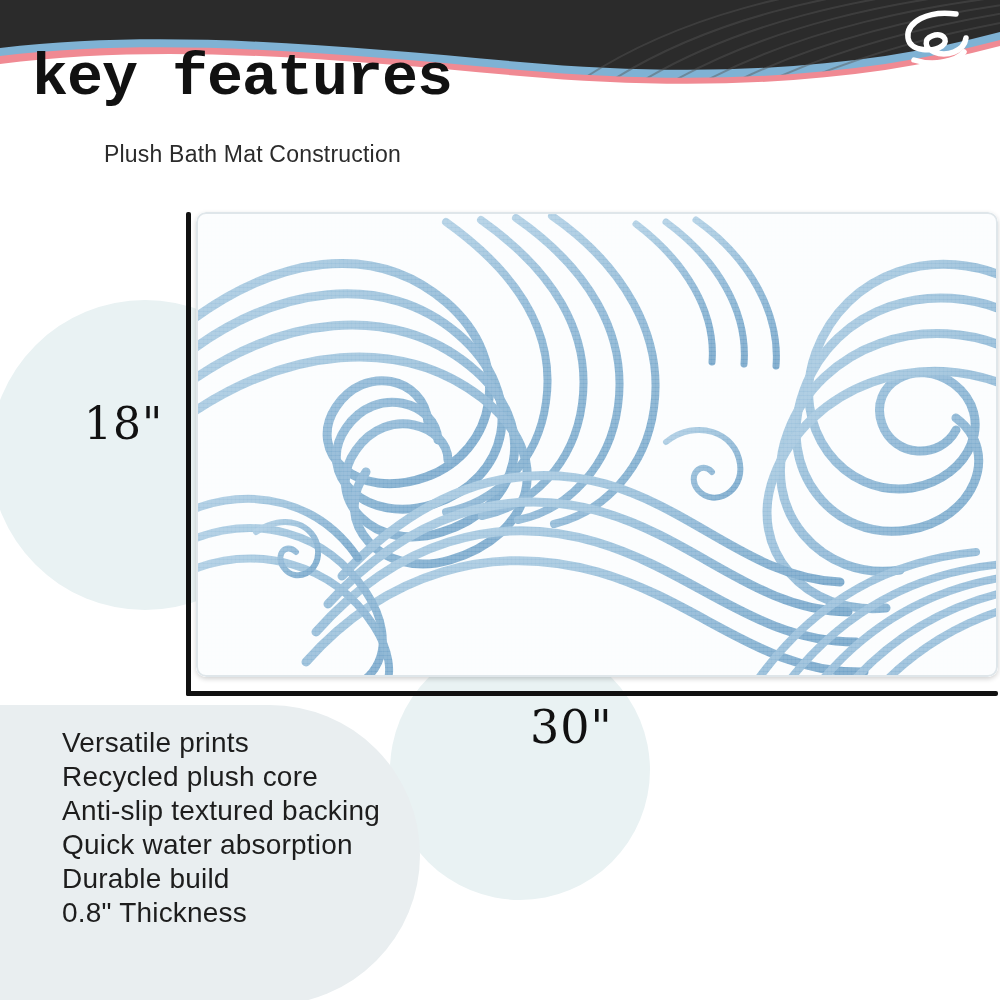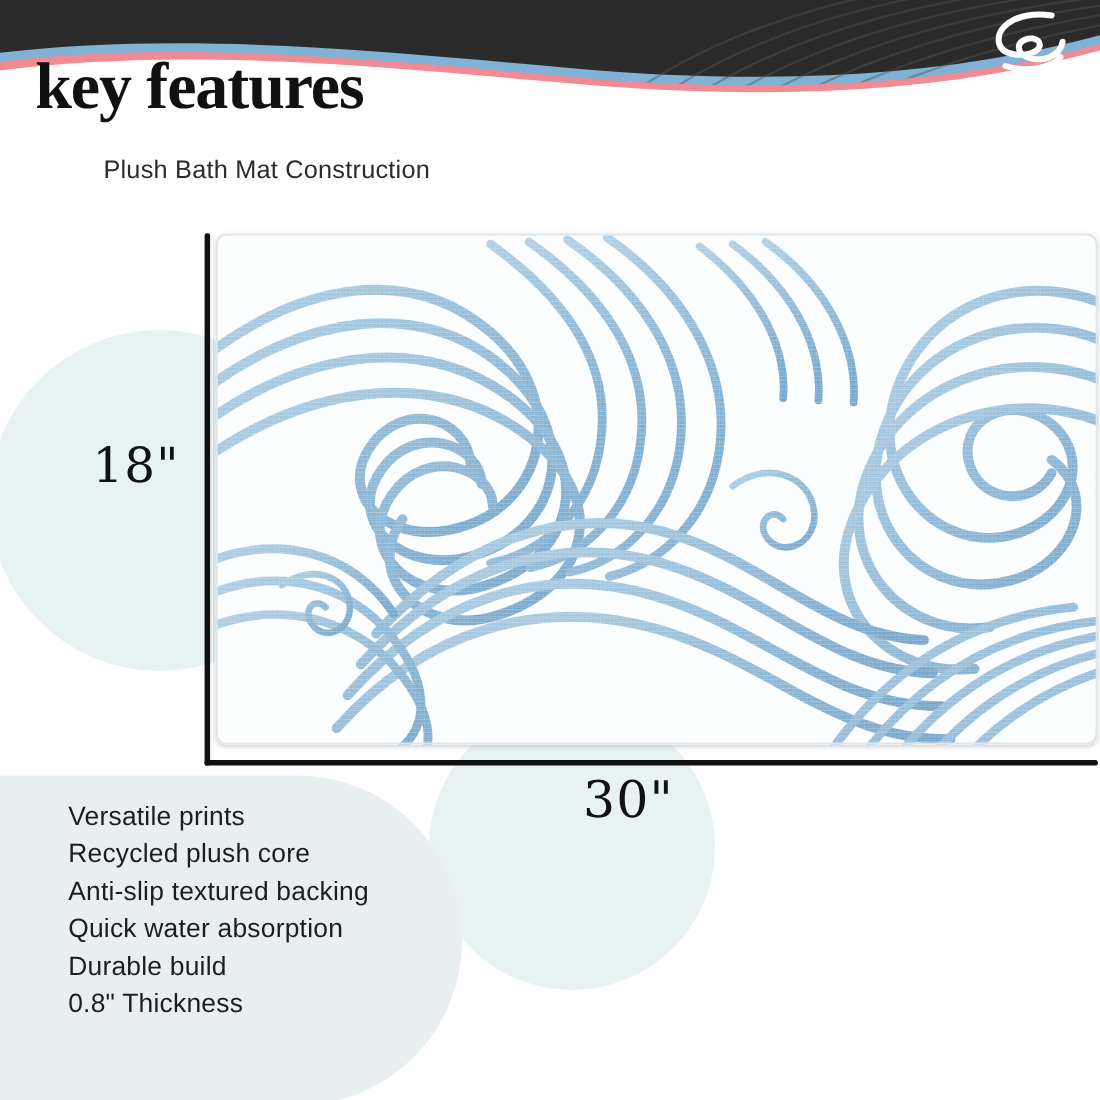--- a/index.html
+++ b/index.html
@@ -32,30 +32,30 @@
     border-radius: 50%;
     background: #e8f1f2;
   }
   #circle-left  { left: -10px;  top: 300px; width: 310px; height: 310px; background:#e9f2f3; }
   #circle-mid   { left: 390px;  top: 640px; width: 260px; height: 260px; background:#e9f2f3; }
 
   
   #title {
     position: absolute;
     left: 32px; top: 48px;
-    font-family: Liberation Serif, serif;
+    font-family: Liberation Mono, monospace;
     font-weight: 700;
     font-size: 60px;
     letter-spacing: -1px;
     color: #111111;
     line-height: 1;
   }
   #subtitle {
     position: absolute;
-    left: 94px; top: 141px;
+    left: 104px; top: 141px;
     font-size: 23px;
     color: #2b2b2b;
     letter-spacing: .2px;
   }
 
   
   #mat-wrap {
     position: absolute;
     left: 196px; top: 212px;
     width: 802px; height: 465px;
@@ -100,21 +100,21 @@
     border-radius: 0 160px 160px 0;
   }
   #features {
     position: absolute;
     left: 62px; top: 726px;
     width: 420px;
     list-style: none;
     margin: 0; padding: 0;
   }
   #features li {
-    font-size: 24px;
+    font-size: 28px;
     color: #1d1d1d;
     line-height: 34px;
     letter-spacing: .2px;
     white-space: nowrap;
   }
 
   
   #brand-logo {
     position: absolute;
     right: 28px; top: 8px;

